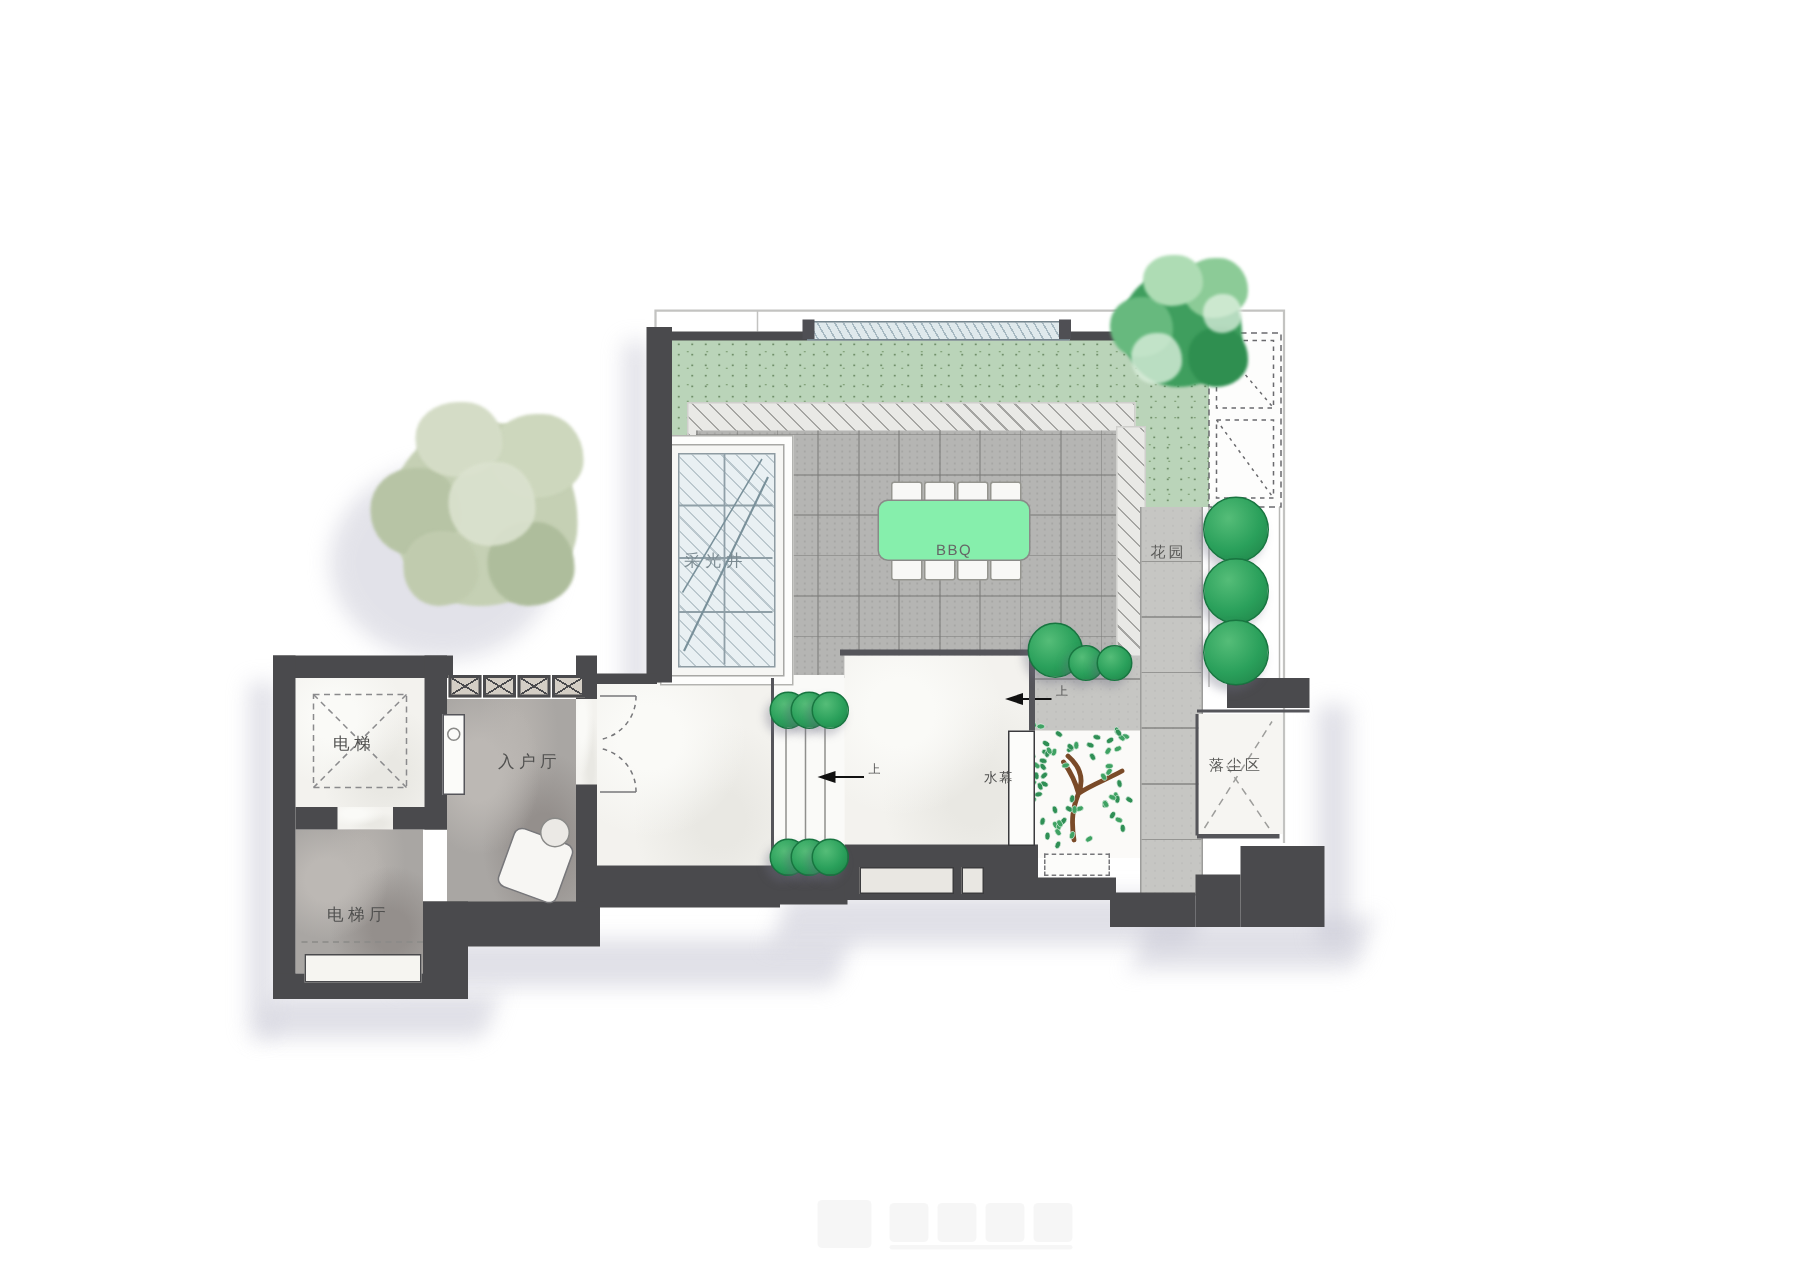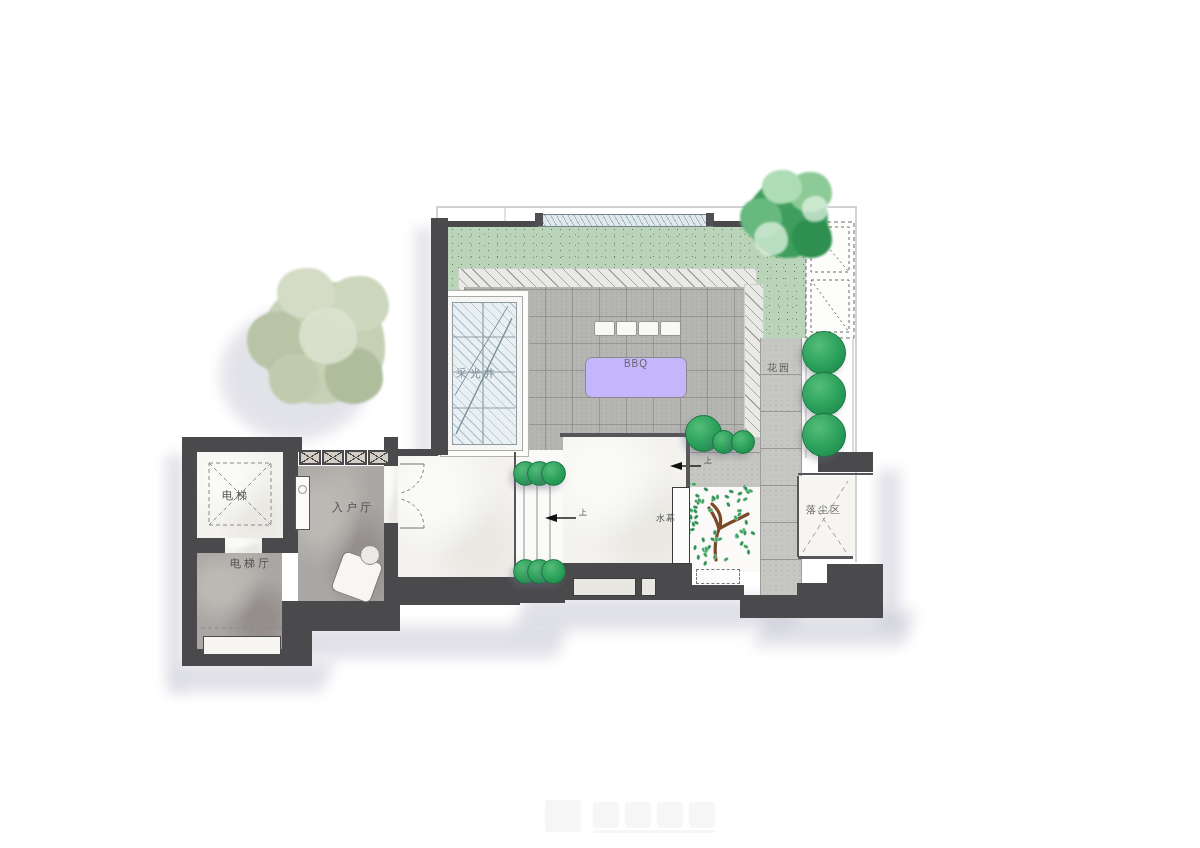--- a/index.html
+++ b/index.html
@@ -35,22 +35,22 @@
   .hatch{position:absolute;background-color:#e9e9e6;
     background-image:repeating-linear-gradient(45deg, #a5a5a2 0 1px, transparent 1px 8px);
     border:1px solid #cfcfcc;}
   .whitefloor{position:absolute;background:#fafaf8;}
   
   .lw-frame{position:absolute;background:#fdfdfc;border:1px solid #b3b3b0;}
   .lw-inner{position:absolute;border:1px solid #a8a8a5;background:#f6f6f4;}
   .lw-glass{position:absolute;background:#e9f0f3;border:1px solid #8e9ba2;
     background-image:repeating-linear-gradient(45deg, rgba(130,150,160,.45) 0 1px, transparent 1px 7px);}
   
-  .table{position:absolute;background:#c4b5fd;border:1px solid #8a8a88;border-radius:7px;
-         display:flex;align-items:flex-start;justify-content:center;margin-top:24px;}
+  .table{position:absolute;background:#86efac;border:1px solid #8a8a88;border-radius:7px;
+         display:flex;align-items:flex-end;justify-content:center;}
   .chair{position:absolute;width:19px;height:13px;background:#f8f8f6;border:1px solid #95958f;border-radius:2px;}
   .bench{position:absolute;background:#f6f5f1;border:1px solid #4a4a4d;}
   .niche{position:absolute;background:#e9e7e2;border:1px solid #3c3c3e;}
   .cushion{position:absolute;width:40px;height:40px;background:#f7f6f3;border:1px solid #77777a;
            border-radius:6px;transform:rotate(20deg);}
   .pouf{position:absolute;width:18px;height:18px;border-radius:50%;background:#ebe9e5;border:1px solid #8a8a88;}
   .fixture{position:absolute;background:#fbfbf9;border:1px solid #55555a;}
   .fixture::after{content:"";position:absolute;left:2px;top:8px;width:7px;height:7px;border:1px solid #8a8a88;border-radius:50%;}
   
   .xbox{position:absolute;width:22px;height:15px;background:#d4cec5;border:2px solid #4a4a4d;box-sizing:border-box;
@@ -341,21 +341,21 @@
     <div class="blob" style="left:0px;top:44px;width:60px;height:58px;background:#b7c4a5;"></div>
     <div class="blob" style="left:80px;top:8px;width:62px;height:56px;background:#cdd7bd;"></div>
     <div class="blob" style="left:30px;top:0px;width:58px;height:50px;background:#d4dcc6;"></div>
     <div class="blob" style="left:78px;top:80px;width:58px;height:56px;background:#aebd9c;"></div>
     <div class="blob" style="left:22px;top:86px;width:50px;height:50px;background:#c0cbae;"></div>
     <div class="blob" style="left:52px;top:40px;width:58px;height:56px;background:#dbe2cf;opacity:.9;"></div>
   </div>
 
   <div class="lbl" style="left:222px;top:488px;">电梯</div>
   <div class="lbl" style="left:332px;top:500px;">入户厅</div>
-  <div class="lbl" style="left:218px;top:556px;margin-left:12px;">电梯厅</div>
+  <div class="lbl" style="left:218px;top:602px;">电梯厅</div>
   <div class="lbl" style="left:456px;top:366px;color:#7b8a91;">采光井</div>
   <div class="lbl lbl-s" style="left:767px;top:361px;">花园</div>
   <div class="lbl" style="left:656px;top:512px;font-size:9px;letter-spacing:1px;">水幕</div>
   <div class="lbl lbl-s" style="left:806px;top:503px;">落尘区</div>
 
   <div class="abs" style="left:545px;top:798px;width:200px;height:36px;opacity:.55;">
     <div class="wm" style="left:0;top:2px;width:36px;height:32px;"></div>
     <div class="wm" style="left:48px;top:4px;width:26px;height:26px;"></div>
     <div class="wm" style="left:80px;top:4px;width:26px;height:26px;"></div>
     <div class="wm" style="left:112px;top:4px;width:26px;height:26px;"></div>

